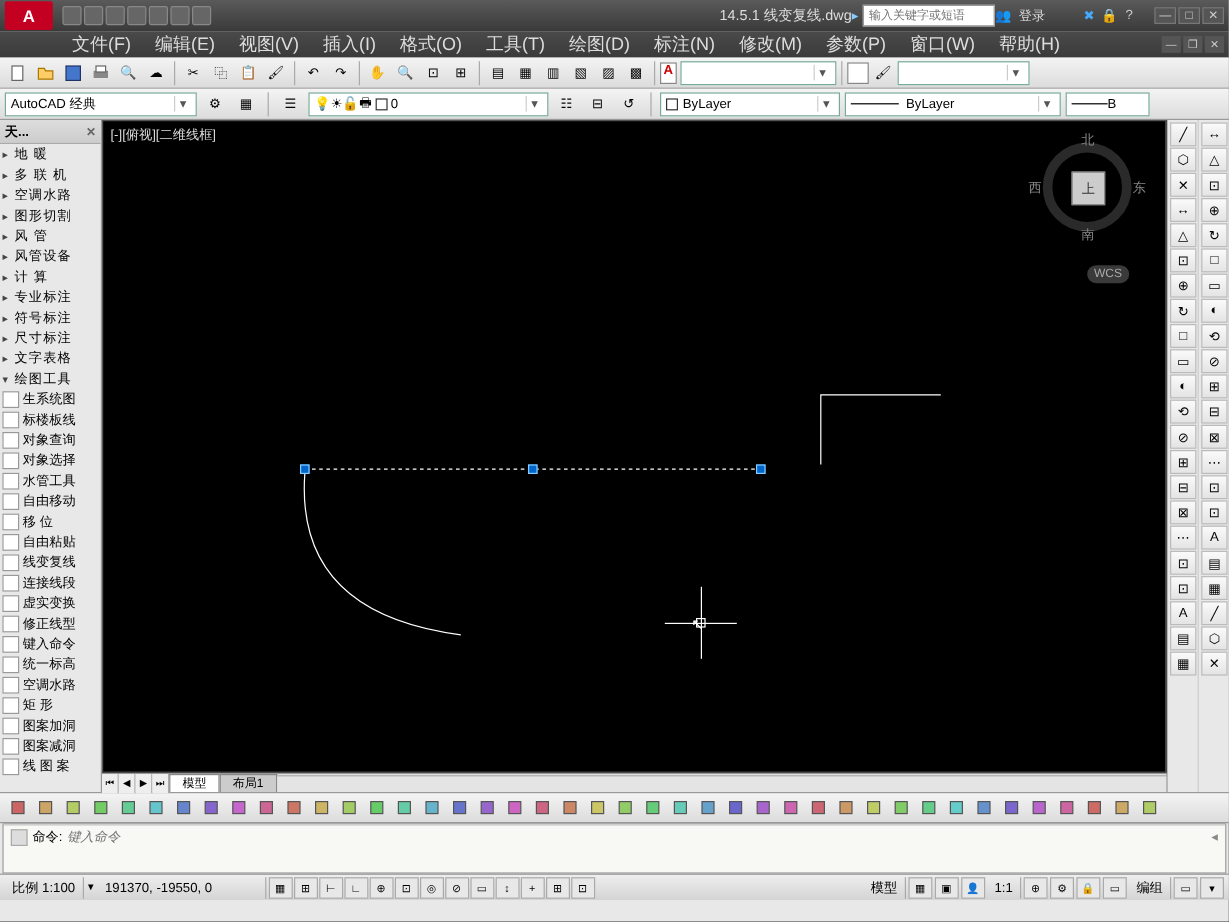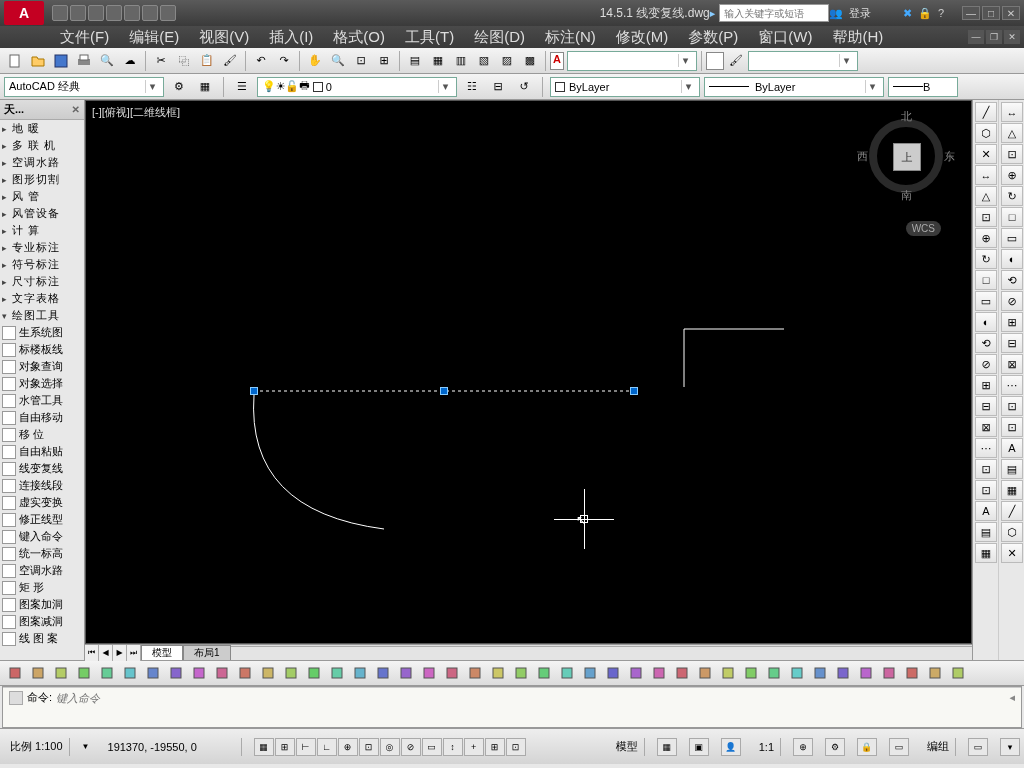--- a/index.html
+++ b/index.html
@@ -56,21 +56,21 @@
 .sheet-tab.inactive{background:#ccc}
 .right-tools{width:52px;background:#e8e8e8;border-left:1px solid #999;display:flex}
 .rtcol{width:26px;display:flex;flex-direction:column;gap:1px;padding:2px;border-right:1px solid #ccc}
 .rtbtn{width:22px;height:20px;border:1px solid #bbb;background:linear-gradient(#fafafa,#e4e4e4);cursor:pointer;display:flex;align-items:center;justify-content:center}
 .bottom-toolbar{height:26px;background:linear-gradient(#f4f4f4,#dcdcdc);border-top:1px solid #999;border-bottom:1px solid #999;display:flex;align-items:center;padding:0 4px;gap:1px;overflow:hidden}
 .cmdwin{height:42px;background:#f8f8f4;border:1px solid #999;margin:0 2px;display:flex;flex-direction:column;font-family:SimSun,monospace;font-size:12px}
 .cmd-hist{flex:1;padding:2px 6px;color:#333;display:flex;align-items:center}
 .cmd-input{border-top:1px solid #ccc;padding:2px 6px;display:flex;align-items:center;gap:4px}
 .cmd-input .ico{width:14px;height:14px;background:#ddd;border:1px solid #aaa}
 .cmd-input input{border:none;background:transparent;flex:1;font-style:italic;color:#888;outline:none;font-family:inherit}
-.statusbar{height:36px;background:linear-gradient(#eee,#d4d4d4);border-top:1px solid #999;display:flex;align-items:center;padding:3px 4px;gap:12px;font-size:11px}
+.statusbar{height:22px;background:linear-gradient(#eee,#d4d4d4);border-top:1px solid #999;display:flex;align-items:center;padding:3px 4px;gap:2px;font-size:11px}
 .stat-field{padding:0 6px;border-right:1px solid #aaa;height:18px;display:flex;align-items:center}
 .stat-btn{width:20px;height:18px;border:1px solid #aaa;background:#e8e8e8;display:flex;align-items:center;justify-content:center;font-size:9px}
 </style>
 </head>
 <body>
 
 <div class="titlebar">
   <div class="app-logo">A</div>
   <div class="qat">
     <div class="ico"></div>

